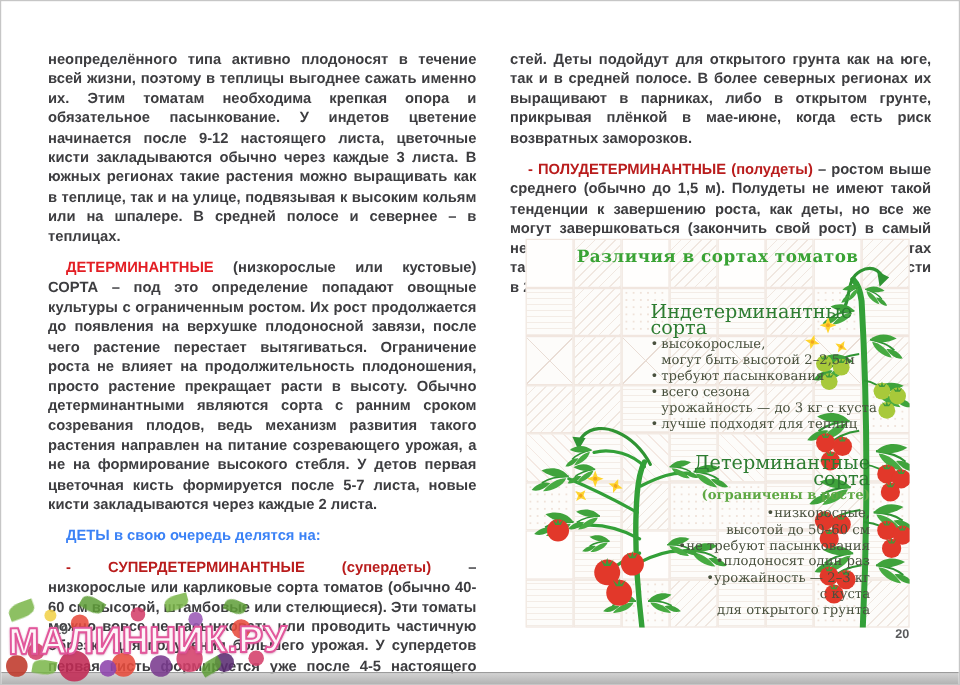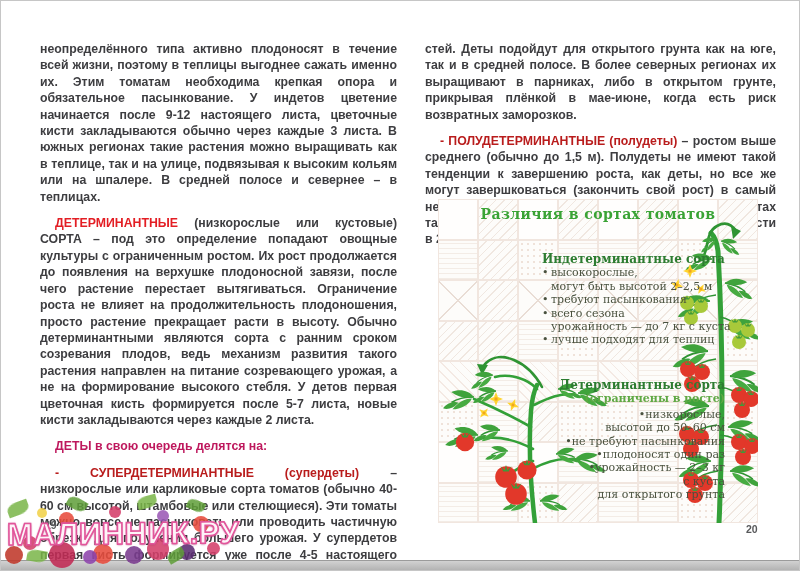--- a/index.html
+++ b/index.html
@@ -6,21 +6,21 @@
   .canvas{position:relative;width:798px;height:569px;background:#ffffff;
     border:1px solid #c6c6c6;overflow:hidden;
     font-family:"Liberation Sans",sans-serif;}
   
   .textcol{position:absolute;top:40px;color:#3d3d40;font-size:12.3px;
     line-height:16.4px;font-weight:700;text-align:justify;}
   .textcol p{margin:0 0 10px 0;}
   .textcol p.indent{text-indent:15px;}
   .col-left{left:39px;width:357px;}
   .col-right{left:424px;width:351px;}
-  .heading-red{color:#be185d;margin-top:5px !important;}
+  .heading-red{color:#3b82f6;margin-top:5px !important;}
   .seg-red{color:#e31e24;}
   .seg-magenta{color:#b91c1c;}
   .seg-plain{color:#3d3d40;}
   
   .infographic{position:absolute;left:437px;top:198px;width:320px;height:324px;}
   .patchwork{position:absolute;inset:0;z-index:1;background:#fdfcfa;
     display:grid;grid-template-columns:repeat(8,1fr);grid-template-rows:repeat(8,1fr);}
   .tile{border:0.5px solid #f1e6df;}
   .tp0{background:#fffefd;}
   .tp1{background-image:radial-gradient(#efe2d9 0.8px,transparent 0.9px);background-size:6px 6px;}
@@ -29,21 +29,21 @@
   .tp4{background-image:
       linear-gradient(45deg,transparent calc(50% - 0.5px),#e9ddd5 calc(50% - 0.5px) calc(50% + 0.5px),transparent calc(50% + 0.5px)),
       linear-gradient(-45deg,transparent calc(50% - 0.5px),#e9ddd5 calc(50% - 0.5px) calc(50% + 0.5px),transparent calc(50% + 0.5px));}
   .tp5{background-image:repeating-linear-gradient(0deg,#f3ece6 0 1px,transparent 1px 5px);}
   .plants{position:absolute;inset:0;z-index:2;}
   .ig-title{position:absolute;z-index:3;left:0;top:7px;width:100%;text-align:center;
     font-family:"DejaVu Serif",serif;font-weight:700;font-size:14px;letter-spacing:0.4px;
     color:#3aa335;}
   .ig-block{position:absolute;z-index:3;font-family:"DejaVu Serif",serif;font-size:11px;
     line-height:13.4px;color:#49513e;}
-  .ig-block .hd{font-weight:700;font-size:12px;color:#2d7c31;}
+  .ig-block .hd{font-weight:400;font-size:16px;color:#2d7c31;}
   .ig-block .sub{font-weight:700;color:#5fa844;margin-bottom:2px;}
   .ig-indet{left:104px;top:54px;width:185px;}
   .ig-det{left:107px;top:180px;width:180px;text-align:right;}
   .line{white-space:nowrap;}
   .line .b{display:inline-block;width:9px;color:#49513e;}
   .line.nb{padding-left:9px;}
   
   .pagenum{position:absolute;font-size:10.5px;font-weight:700;color:#58595b;z-index:4;}
   .pn-left{left:44px;top:518px;}
   .pn-right{left:745px;top:522px;}
@@ -255,21 +255,21 @@
 
     <div class="ig-title">Различия в сортах томатов</div>
 
     <div class="ig-block ig-indet">
       <div class="hd">Индетерминантные сорта</div>
       <div>
           <div class="line"><span class="b">•</span>высокорослые,</div>
           <div class="line nb">могут быть высотой 2–2,5 м</div>
           <div class="line"><span class="b">•</span>требуют пасынкования</div>
           <div class="line"><span class="b">•</span>всего сезона</div>
-          <div class="line nb">урожайность — до 7 кг с куста</div>
+          <div class="line nb">урожайность — до 3 кг с куста</div>
           <div class="line"><span class="b">•</span>лучше подходят для теплиц</div>
         </div>
     </div>
 
     <div class="ig-block ig-det">
       <div class="hd">Детерминантные сорта</div>
       <div class="sub">(ограничены в росте)</div>
       <div>
           <div class="line"><span class="b">•</span>низкорослые,</div>
           <div class="line nb">высотой до 50–60 см</div>

